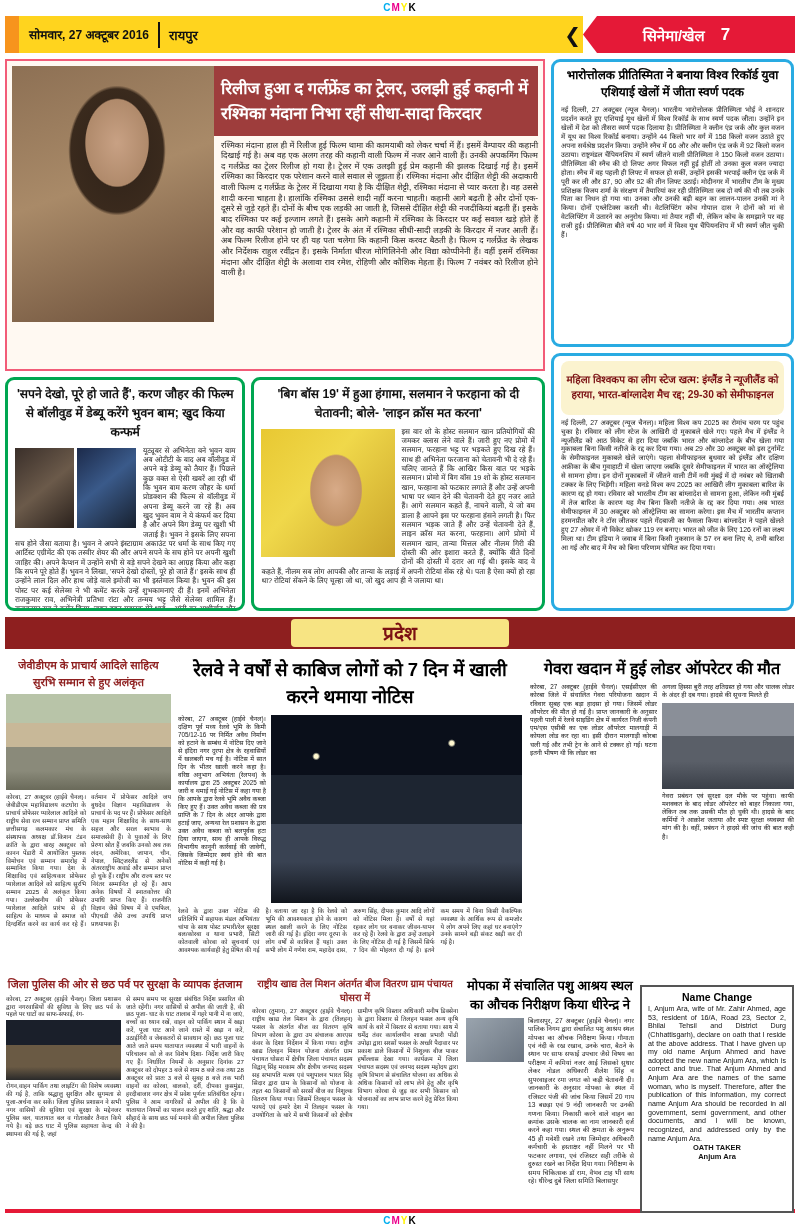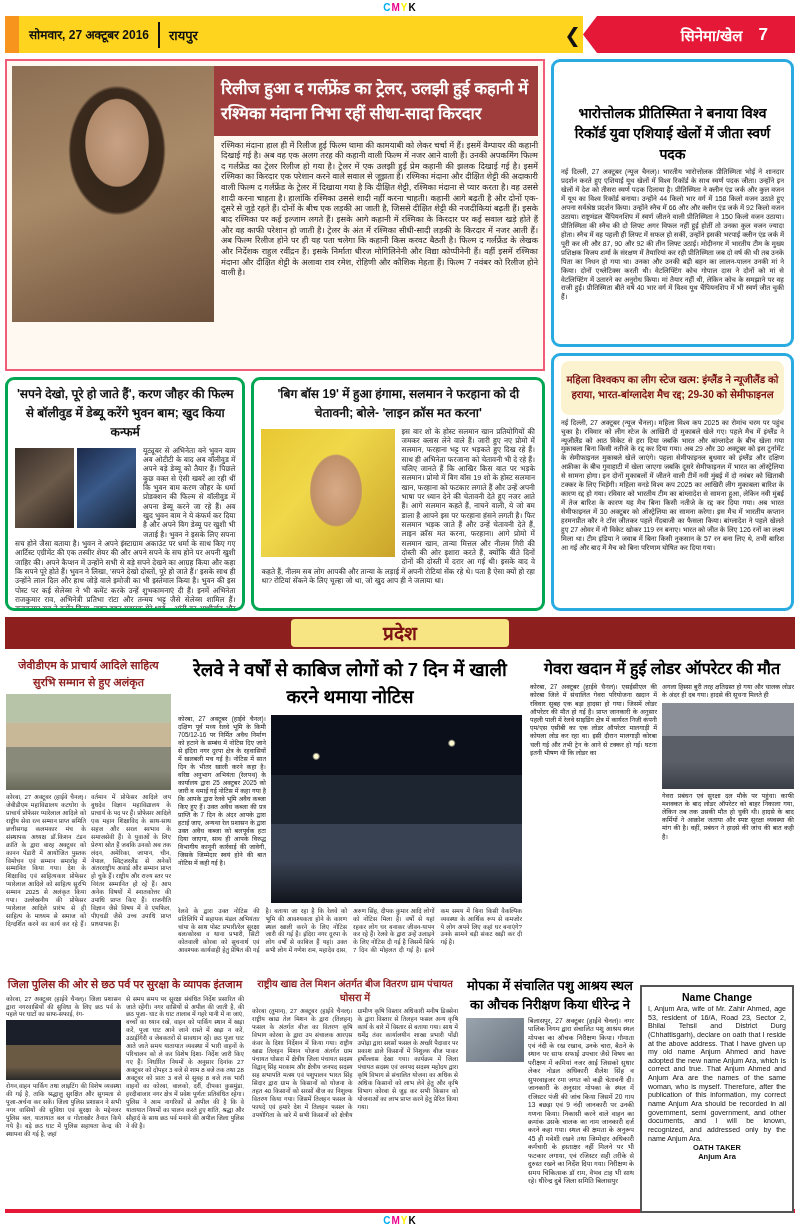--- a/index.html
+++ b/index.html
@@ -14,21 +14,21 @@
   .header-bar { margin:1px 5px 0; height:37px; display:flex; }
   .orange-block { width:14px; background:#F7941D; }
   .yellow-bar { flex:1; background:#FFD41E; display:flex; align-items:center; padding:0 10px; position:relative; }
   .hdr-date { font-weight:bold; font-size:12px; color:#111; white-space:nowrap; }
   .hdr-div { width:2px; height:26px; background:#111; margin:0 9px; }
   .hdr-city { font-weight:bold; font-size:13px; color:#111; }
   .masthead { position:absolute; left:120px; right:30px; text-align:center; font-weight:bold; font-size:21px; color:#E6007E; letter-spacing:.5px; }
   .globe { display:inline-block; width:14px; height:14px; border-radius:50%;
            background:radial-gradient(circle at 35% 35%, #eee, #888 60%, #444); vertical-align:middle; margin:0 1px; }
   .ribbon-chev { display:flex; align-items:center; background:#FFD41E; color:#111; font-size:20px; font-weight:bold; padding:0 2px; }
-  .ribbon { width:212px; background:#E51937; color:#fff; display:flex; align-items:center; justify-content:flex-end;
+  .ribbon { width:212px; background:#E51937; color:#fff; display:flex; align-items:center; justify-content:center;
             gap:16px; padding:0 27px 0 22px; clip-path:polygon(14px 0,100% 0,100% 100%,14px 100%,0 50%); }
   .ribbon .sec { font-weight:bold; font-size:15px; }
   .ribbon .num { font-weight:bold; font-size:17px; }
   
   .content-row { display:flex; gap:6px; margin:6px 5px 0; height:552px; }
   .left-col { width:540px; }
   .right-col { width:243px; display:flex; flex-direction:column; gap:6px; }
   .main-box { border:2px solid #F25C78; background:#FFF9F2; padding:5px; height:312px; overflow:hidden; }
   .main-photo { float:left; width:202px; height:256px; margin:0 7px 4px 0;
     background:
@@ -46,21 +46,21 @@
   .g-photos { float:left; width:122px; margin:2px 6px 2px 0; display:flex; gap:3px; }
   .g-photos .p1 { width:59px; height:80px; background:linear-gradient(140deg,#3a2f2a,#6b5a4a 50%,#2a211c); }
   .g-photos .p2 { width:59px; height:80px; background:linear-gradient(140deg,#1c2a4a,#3a5a8a 45%,#17202e); }
   .bigboss-photo { float:left; width:134px; height:128px; margin:2px 6px 2px 0;
     background: radial-gradient(ellipse 42px 58px at 56% 48%, #d8ab88 0%, #c09068 60%, rgba(0,0,0,0) 63%),
       linear-gradient(130deg,#e8c832,#f0d84a 40%,#caa42a); }
   .g-body { font-size:7.3px; line-height:1.28; text-align:justify; color:#222; }
   
   .b-box { border:3px solid #29ABE2; border-radius:9px; background:#fff; padding:5px 7px; overflow:hidden; }
   .b-box.first { height:288px; } .b-box.second { flex:1; }
-  .b-head { font-weight:bold; font-size:14px; text-align:center; line-height:1.45; margin-bottom:4px; color:#000;margin-top:36px; }
+  .b-head { font-weight:bold; font-size:12px; text-align:center; line-height:1.45; margin-bottom:4px; color:#000; }
   .b-head2 { font-weight:bold; font-size:10.2px; text-align:center; line-height:1.45; color:#7B1113;
              background:#FBF3CF; border-radius:8px; padding:12px 2px; margin-bottom:4px; }
   .b-body { font-size:6.9px; line-height:1.3; text-align:justify; color:#222; }
   
   .pradesh { margin:6px 5px; background:#8E1F1F; height:32px; display:flex; align-items:center; justify-content:center; }
   .pradesh-label { background:#F7E483; color:#7B1113; font-weight:bold; font-size:19px; padding:1px 92px; border-radius:4px; }
   
   .bottom { position:relative; height:552px; }
   .tiny { font-size:6.2px; line-height:1.28; text-align:justify; color:#222; }
   .h-maroon { color:#8E1F1F; font-weight:bold; text-align:center; }

